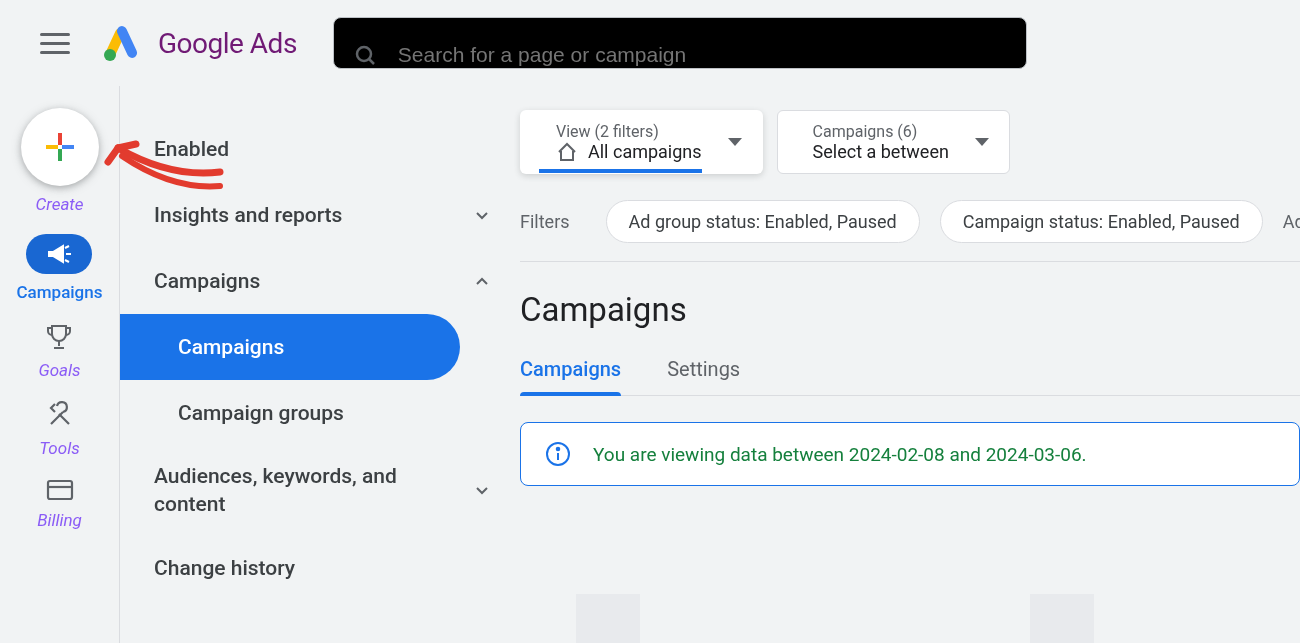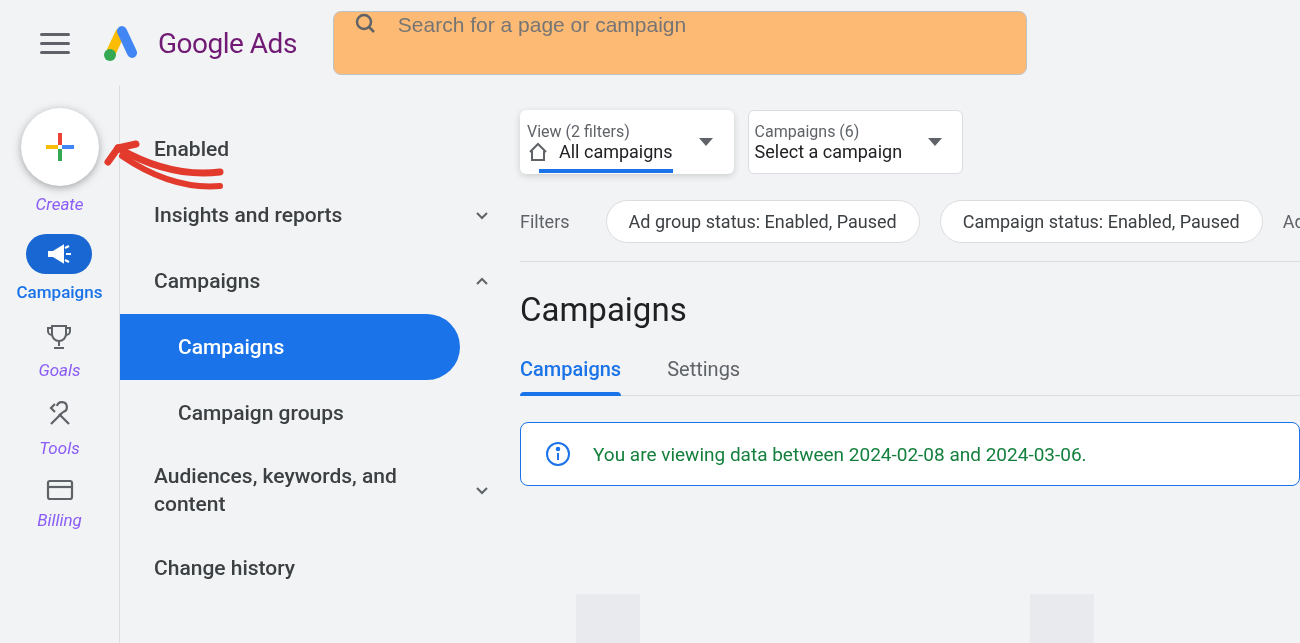--- a/index.html
+++ b/index.html
@@ -28,28 +28,28 @@
     cursor: pointer;
     margin-right: 30px;
   }
   .hamburger span {
     display: block; height: 3px; background: #5f6368; border-radius: 2px;
   }
   .logo { display: flex; align-items: center; gap: 14px; margin-right: 36px; }
   .logo-name { font-size: 28px; color: #701a75; letter-spacing: -0.5px; }
   .searchbox {
     flex: 0 0 694px;
-    height: 64px;
+    height: 52px;
     border: 1px solid #bdc1c6;
     border-radius: 8px;
     display: flex;
-    align-items: flex-start;
+    align-items: flex-end;
     padding: 0 20px;
     gap: 18px;
-    background: #fdba74;
+    background: #000000;
   }
   .searchbox input {
     border: none; outline: none; background: transparent;
     font-size: 21px; color: #5f6368; flex: 1;
   }
 
   
   .leftrail {
     position: absolute;
     top: 86px; left: 0; bottom: 0;
@@ -113,21 +113,21 @@
     padding-top: 24px;
   }
 
   .selectors { display: flex; gap: 14px; }
   .selectbox {
     background: #fff;
     border: 1px solid #dadce0;
     border-radius: 6px;
     position: relative;
     display: flex; flex-direction: column; justify-content: center;
-    padding: 8px 60px 8px 6px;
+    padding: 8px 60px 8px 35px;
     min-height: 64px;
   }
   .selectbox.active { box-shadow: 0 2px 6px rgba(60,64,67,.2); border-color: transparent; }
   .selectbox .top { font-size: 16px; color: #5f6368; }
   .selectbox .bot { font-size: 18px; color: #202124; display: flex; align-items: center; gap: 10px; }
   .selectbox .tri { position: absolute; right: 20px; top: 50%; transform: translateY(-50%); }
   .active-underline { position: absolute; left: 18px; right: 60px; bottom: 0; height: 4px; background: #1a73e8; }
 
   .filterbar { display: flex; align-items: center; gap: 20px; margin-top: 26px; }
   .filterlabel { font-size: 18px; color: #5f6368; margin-right: 16px; }
@@ -291,21 +291,21 @@
           <path d="M3 11 L11 3 L19 11 M5 10 V19 H17 V10"></path>
         </svg>
         <span>All campaigns</span>
       </div>
       <div class="tri tri-down"></div>
       <div class="active-underline"></div>
     </div>
     <div class="selectbox">
       <div class="top">Campaigns (6)</div>
       <div class="bot">
-          <span>Select a campaign</span>
+          <span>Select a between</span>
         </div>
       <div class="tri tri-down"></div>
     </div>
   </div>
 
   <div class="filterbar">
     <span class="filterlabel">Filters</span>
     <div class="chip">Ad group status: Enabled, Paused</div>
     <div class="chip">Campaign status: Enabled, Paused</div>
     <span class="addfilter">Add fi</span>

